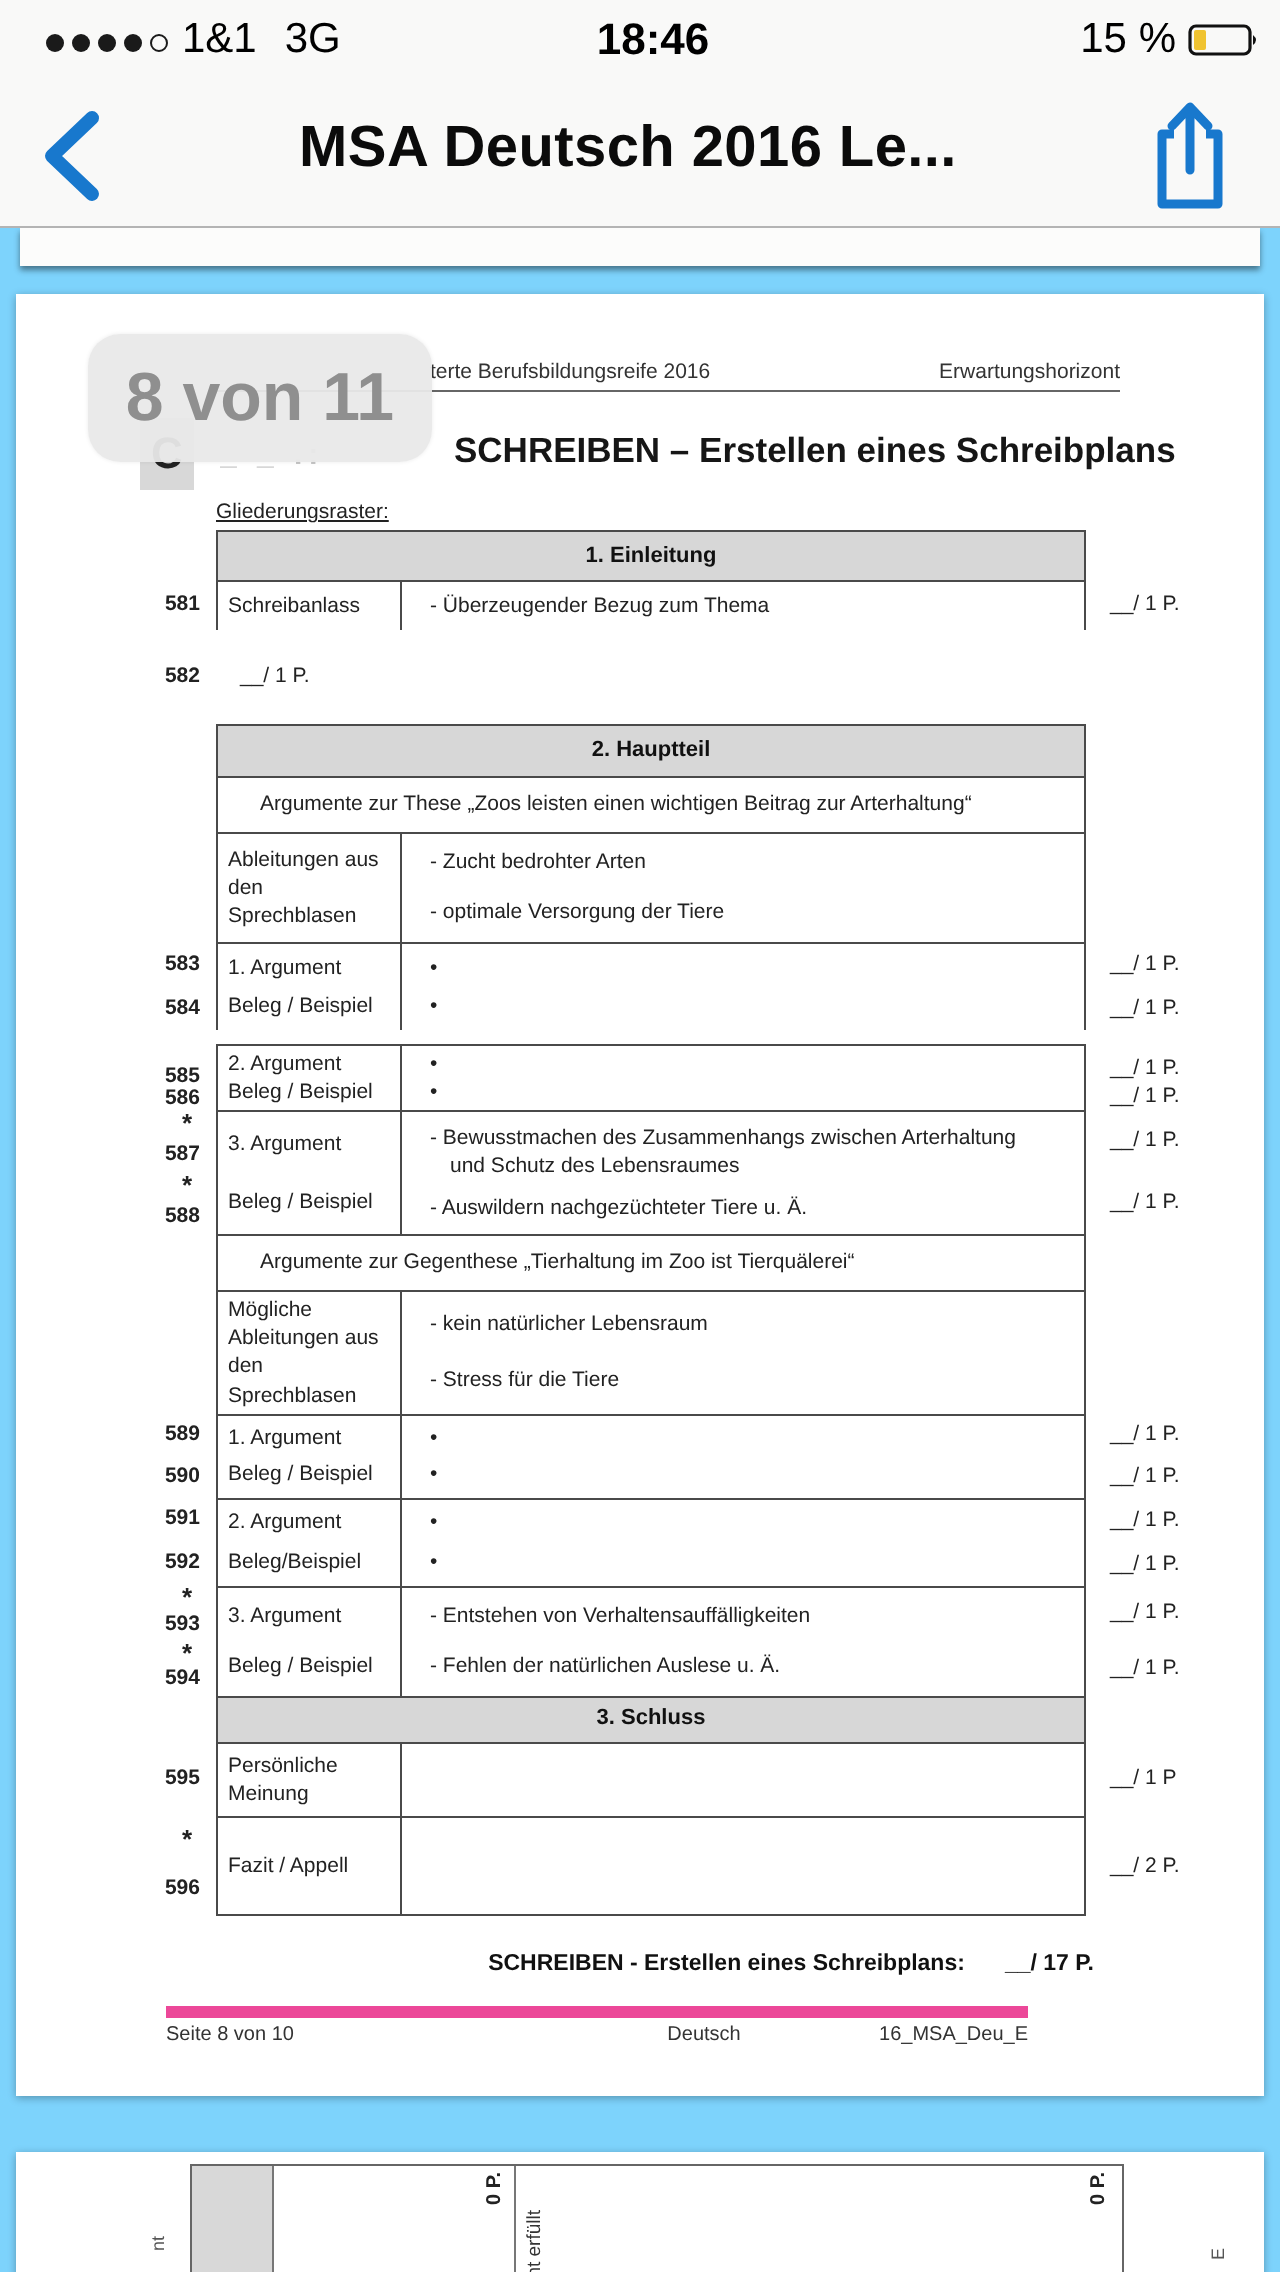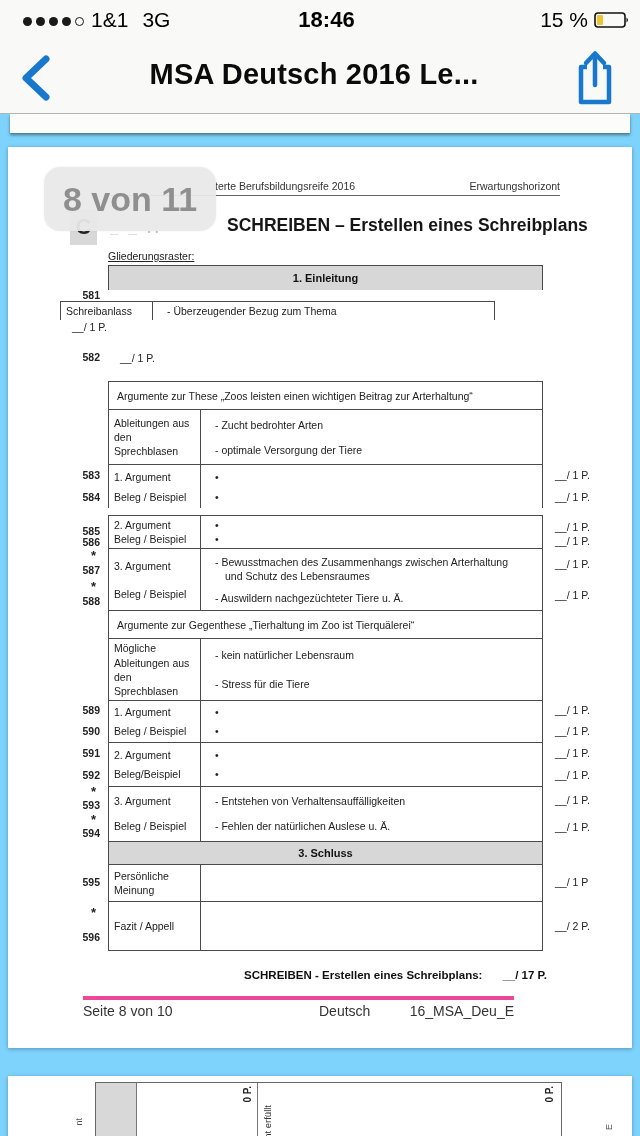--- a/index.html
+++ b/index.html
@@ -60,32 +60,32 @@
   .w-table{margin-left:52px;width:578px;font-size:10.5px;color:#222;line-height:1.35;}
   .t-row{display:flex;align-items:stretch;}
   .col-num{width:48px;box-sizing:border-box;padding-right:8px;display:flex;flex-direction:column;
            justify-content:space-around;text-align:right;font-weight:bold;}
   .col-num .star{line-height:7px;font-size:13px;padding-right:4px;}
   .col-num .num-line{line-height:11px;}
   .mid{width:435px;box-sizing:border-box;border:solid #4a4a4a;border-width:1px 1px 0 1px;display:flex;}
   .mid.last{border-bottom-width:1px;}
   .mid.band{background:#d7d7d7;justify-content:center;align-items:center;
             font-weight:bold;font-size:11px;color:#111;}
-  .mid.full{padding:4px 8px;align-items:center;}
+  .mid.full{padding:4px 21px;align-items:center;}
   .lbl{width:92px;box-sizing:border-box;border-right:1px solid #4a4a4a;
        padding:2px 4px 2px 5px;display:flex;flex-direction:column;justify-content:space-around;}
   .cnt{flex:1;padding:2px 6px 2px 14px;display:flex;flex-direction:column;justify-content:space-around;}
   .cnt .line{padding-left:10px;text-indent:-10px;max-width:300px;}
   .col-pts{width:95px;box-sizing:border-box;padding-left:12px;display:flex;flex-direction:column;
            justify-content:space-around;white-space:nowrap;}
 
   .total-line{margin:18px 85px 0 0;display:flex;justify-content:flex-end;gap:20px;
               font-size:11.5px;font-weight:bold;color:#111;}
-  .doc-footer{margin:15px 118px 0 75px;border-top:4px solid #ec4899;padding-top:3px;
-              display:flex;font-size:14px;color:#333;}
+  .doc-footer{margin:15px 118px 0 75px;border-top:6px solid #ec4899;padding-top:3px;
+              display:flex;font-size:10px;color:#333;}
   .doc-footer .f{flex:1;}
   .doc-footer .fc{text-align:right;}
   .doc-footer .fr{text-align:right;}
 
   
   .vrot{writing-mode:vertical-rl;transform:rotate(180deg);white-space:nowrap;display:inline-block;}
   .np-table{position:absolute;left:87px;top:6px;width:467px;height:260px;
             border:1px solid #666;box-sizing:border-box;}
   .np-g1{position:absolute;left:0;top:0;bottom:0;width:14px;background:#d8d8d8;border-right:1px solid #777;}
   .np-g2{position:absolute;left:14px;top:0;bottom:0;width:27px;background:#d8d8d8;border-right:1px solid #777;
@@ -159,21 +159,21 @@
     </div>
 
     <div class="grid-label">Gliederungsraster:</div>
 
     <div class="w-table">
         <div class="t-row" style="min-height: 25px;">
           <div class="col-num"></div>
           <div class="mid band">1.   Einleitung</div>
           <div class="col-pts"></div>
         </div>
-        <div class="t-row" style="min-height: 25px; flex-direction: column;">
+        <div class="t-row" style="min-height: 25px;">
           <div class="col-num">
             <div class="num-line">581</div>
           </div>
           <div class="mid box">
             <div class="lbl">
               <div>Schreibanlass</div>
             </div>
             <div class="cnt">
               <div class="line">- Überzeugender Bezug zum Thema</div>
             </div>
@@ -182,20 +182,25 @@
             <div>__/ 1 P.</div>
           </div>
         </div>
         <div class="t-row" style="min-height: 47px;">
           <div class="col-num">
             <div class="num-line">582</div>
           </div>
           <div class="col-pts">
             <div>__/ 1 P.</div>
           </div>
+        </div>
+        <div class="t-row" style="min-height: 26px;">
+          <div class="col-num"></div>
+          <div class="mid band">2.   Hauptteil</div>
+          <div class="col-pts"></div>
         </div>
         <div class="t-row" style="min-height: 28px;">
           <div class="col-num"></div>
           <div class="mid full">Argumente zur These „Zoos leisten einen wichtigen Beitrag zur Arterhaltung“</div>
           <div class="col-pts"></div>
         </div>
         <div class="t-row" style="min-height: 55px;">
           <div class="col-num"></div>
           <div class="mid box">
             <div class="lbl">

